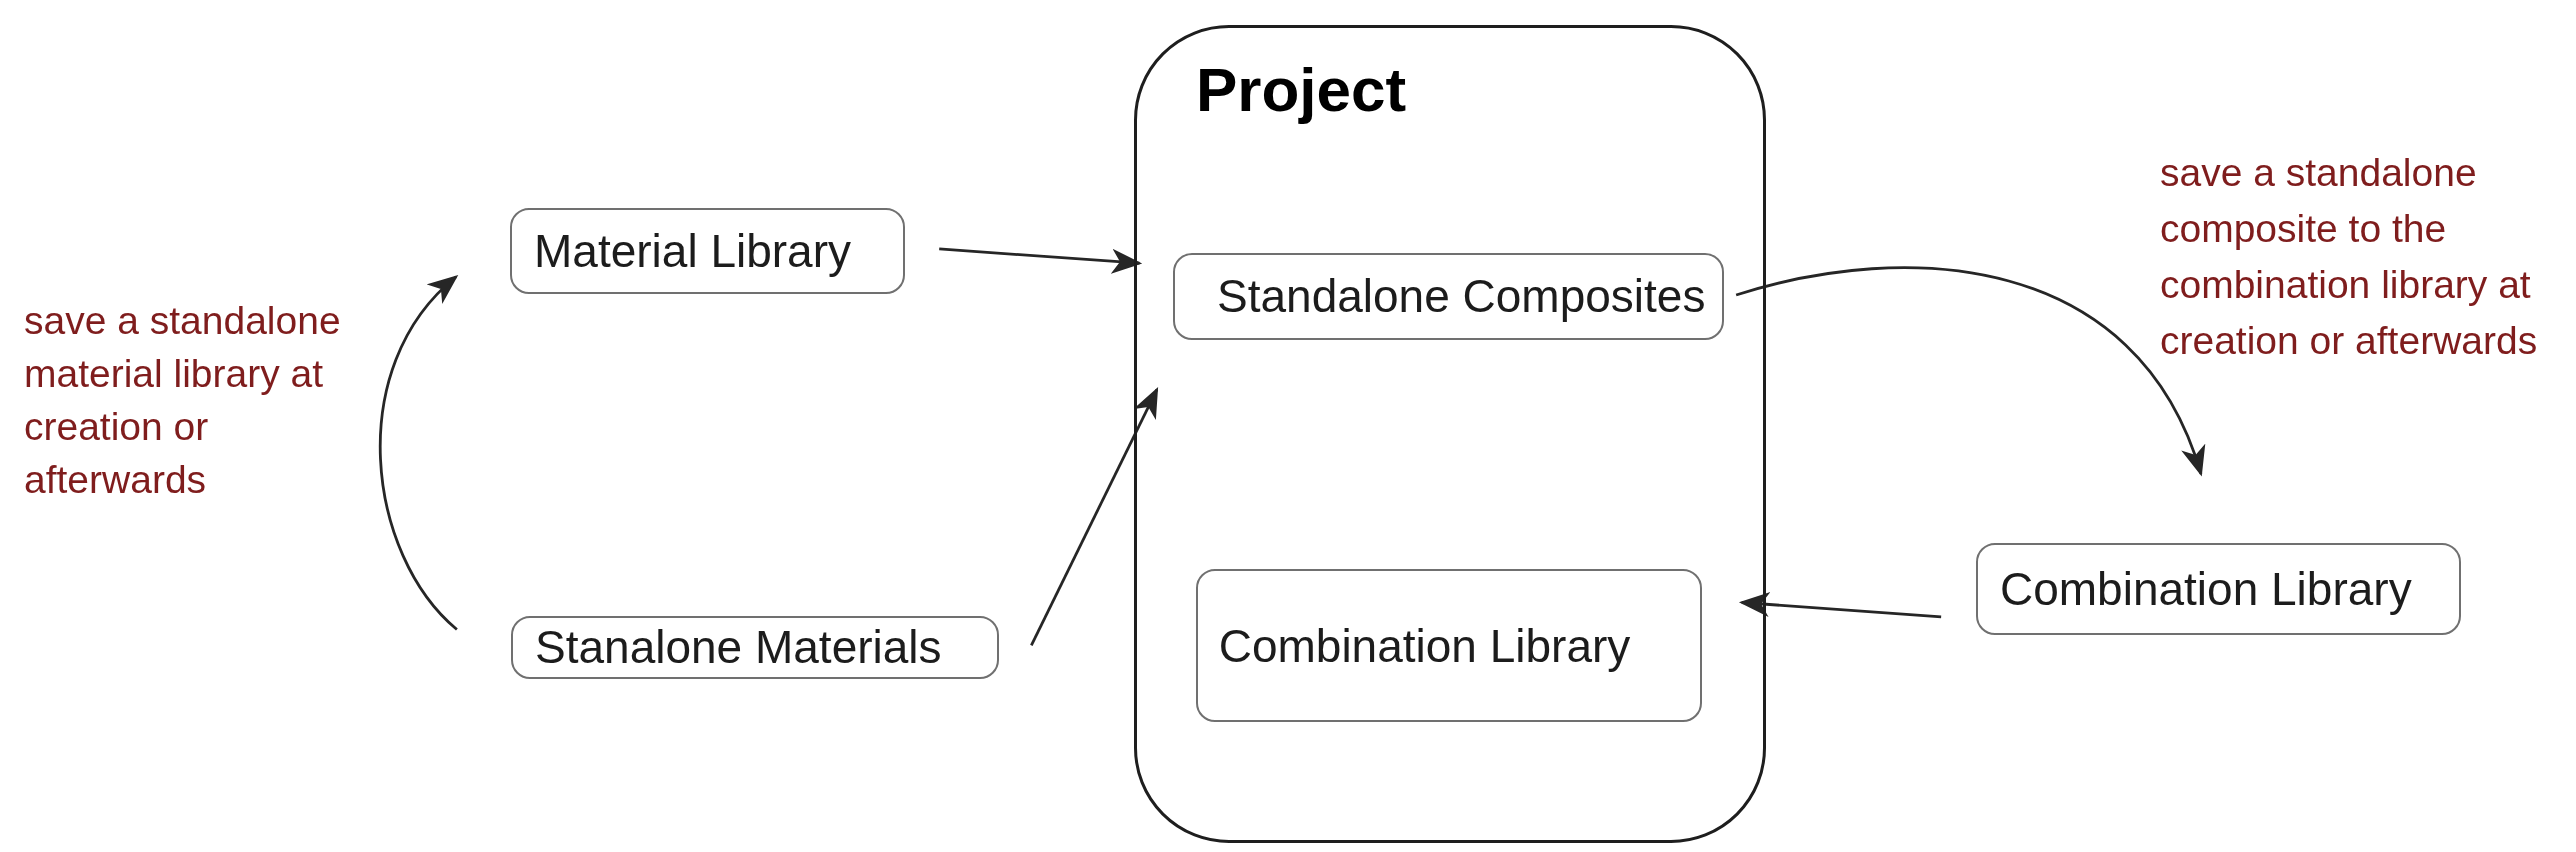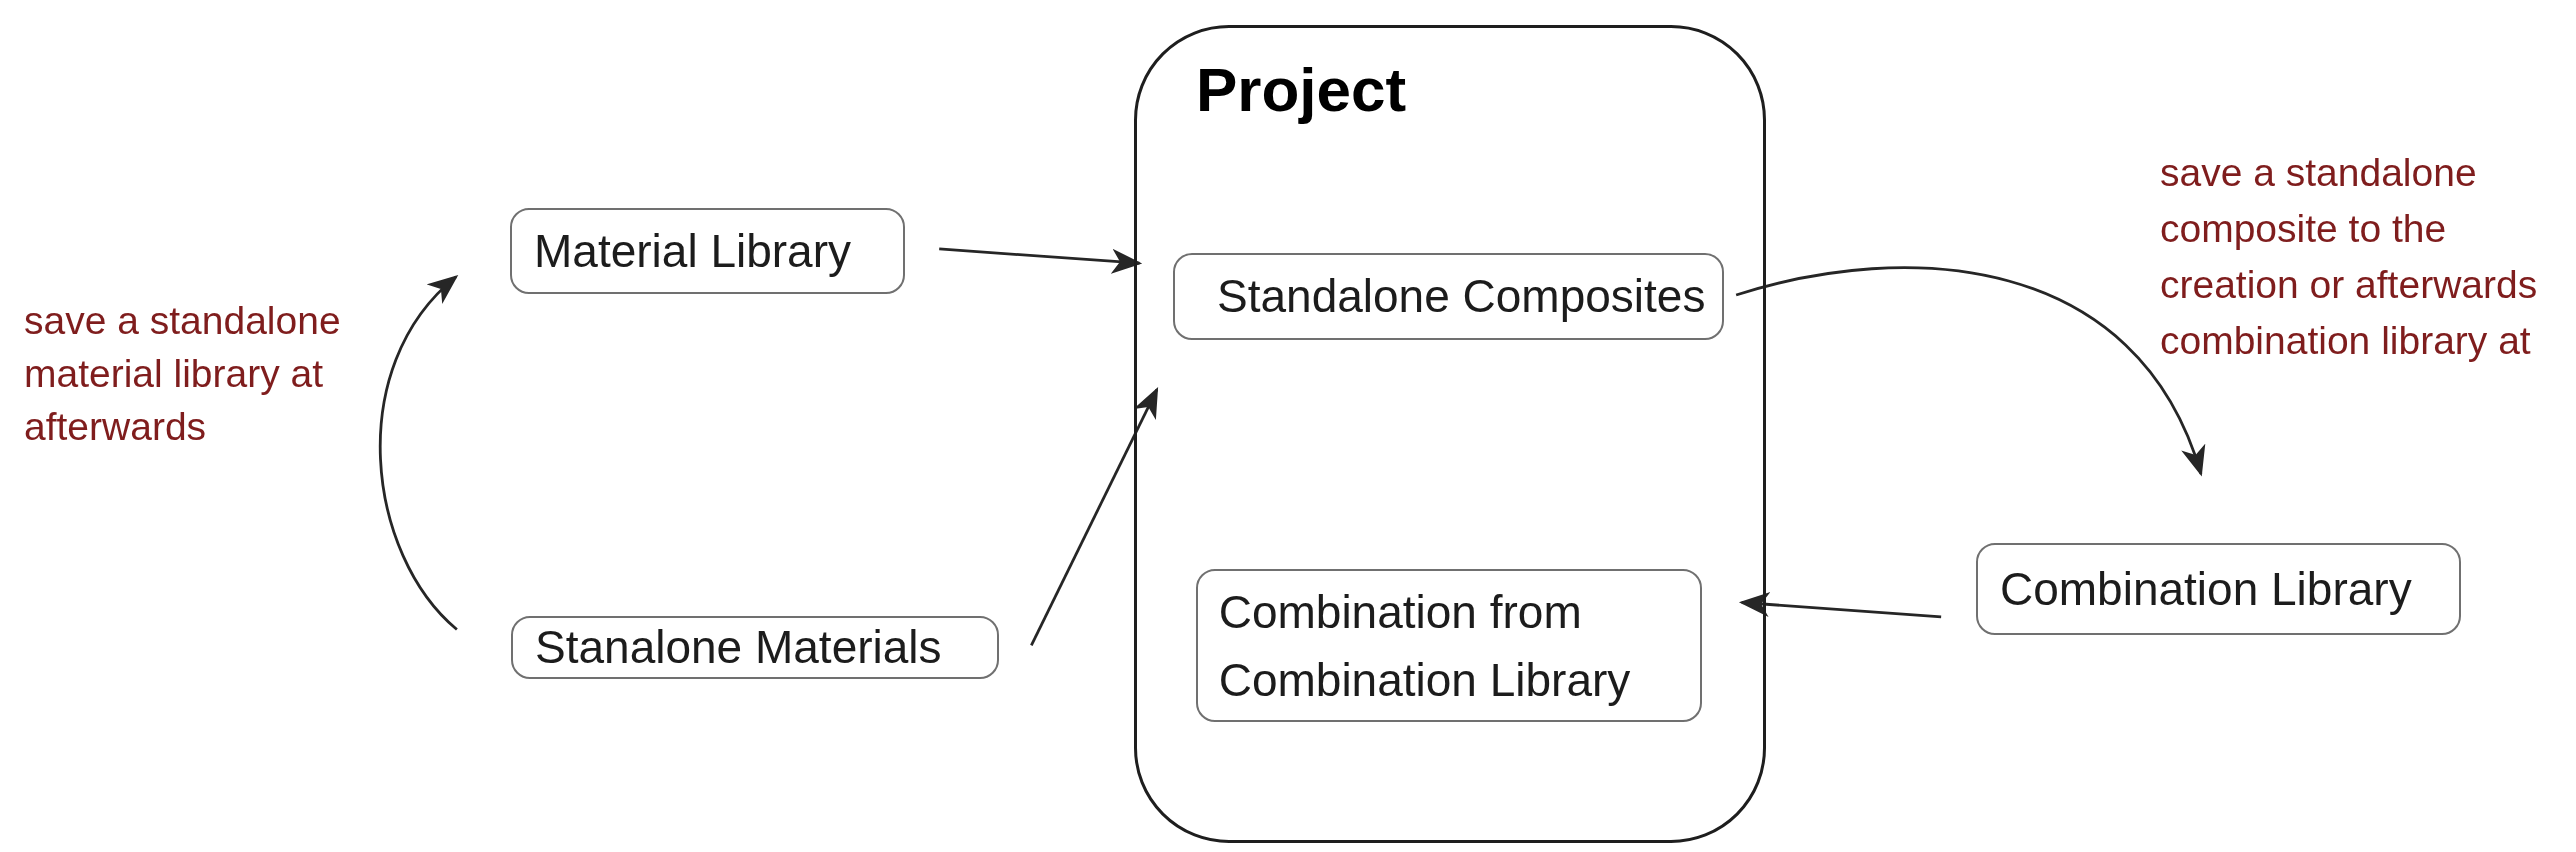--- a/index.html
+++ b/index.html
@@ -97,35 +97,35 @@
 
   <div class="node" id="node-stanalone-materials">
     <span>Stanalone Materials</span>
   </div>
 
   <div class="node" id="node-standalone-composites">
     <span>Standalone Composites</span>
   </div>
 
   <div class="node" id="node-combination-from">
-    <div>Combination from</div>
     <div>Combination Library</div>
   </div>
 
   <div class="node" id="node-combination-library">
     <span>Combination Library</span>
   </div>
 
   <div class="note" id="note-save-material">
     <div>save a standalone</div>
     <div>material library at</div>
+    <div>creation or</div>
     <div>afterwards</div>
   </div>
 
   <div class="note" id="note-save-composite">
     <div>save a standalone</div>
     <div>composite to the</div>
+    <div>combination library at</div>
     <div>creation or afterwards</div>
-    <div>combination library at</div>
   </div>
 
 </div>
 
 
 </body></html>

